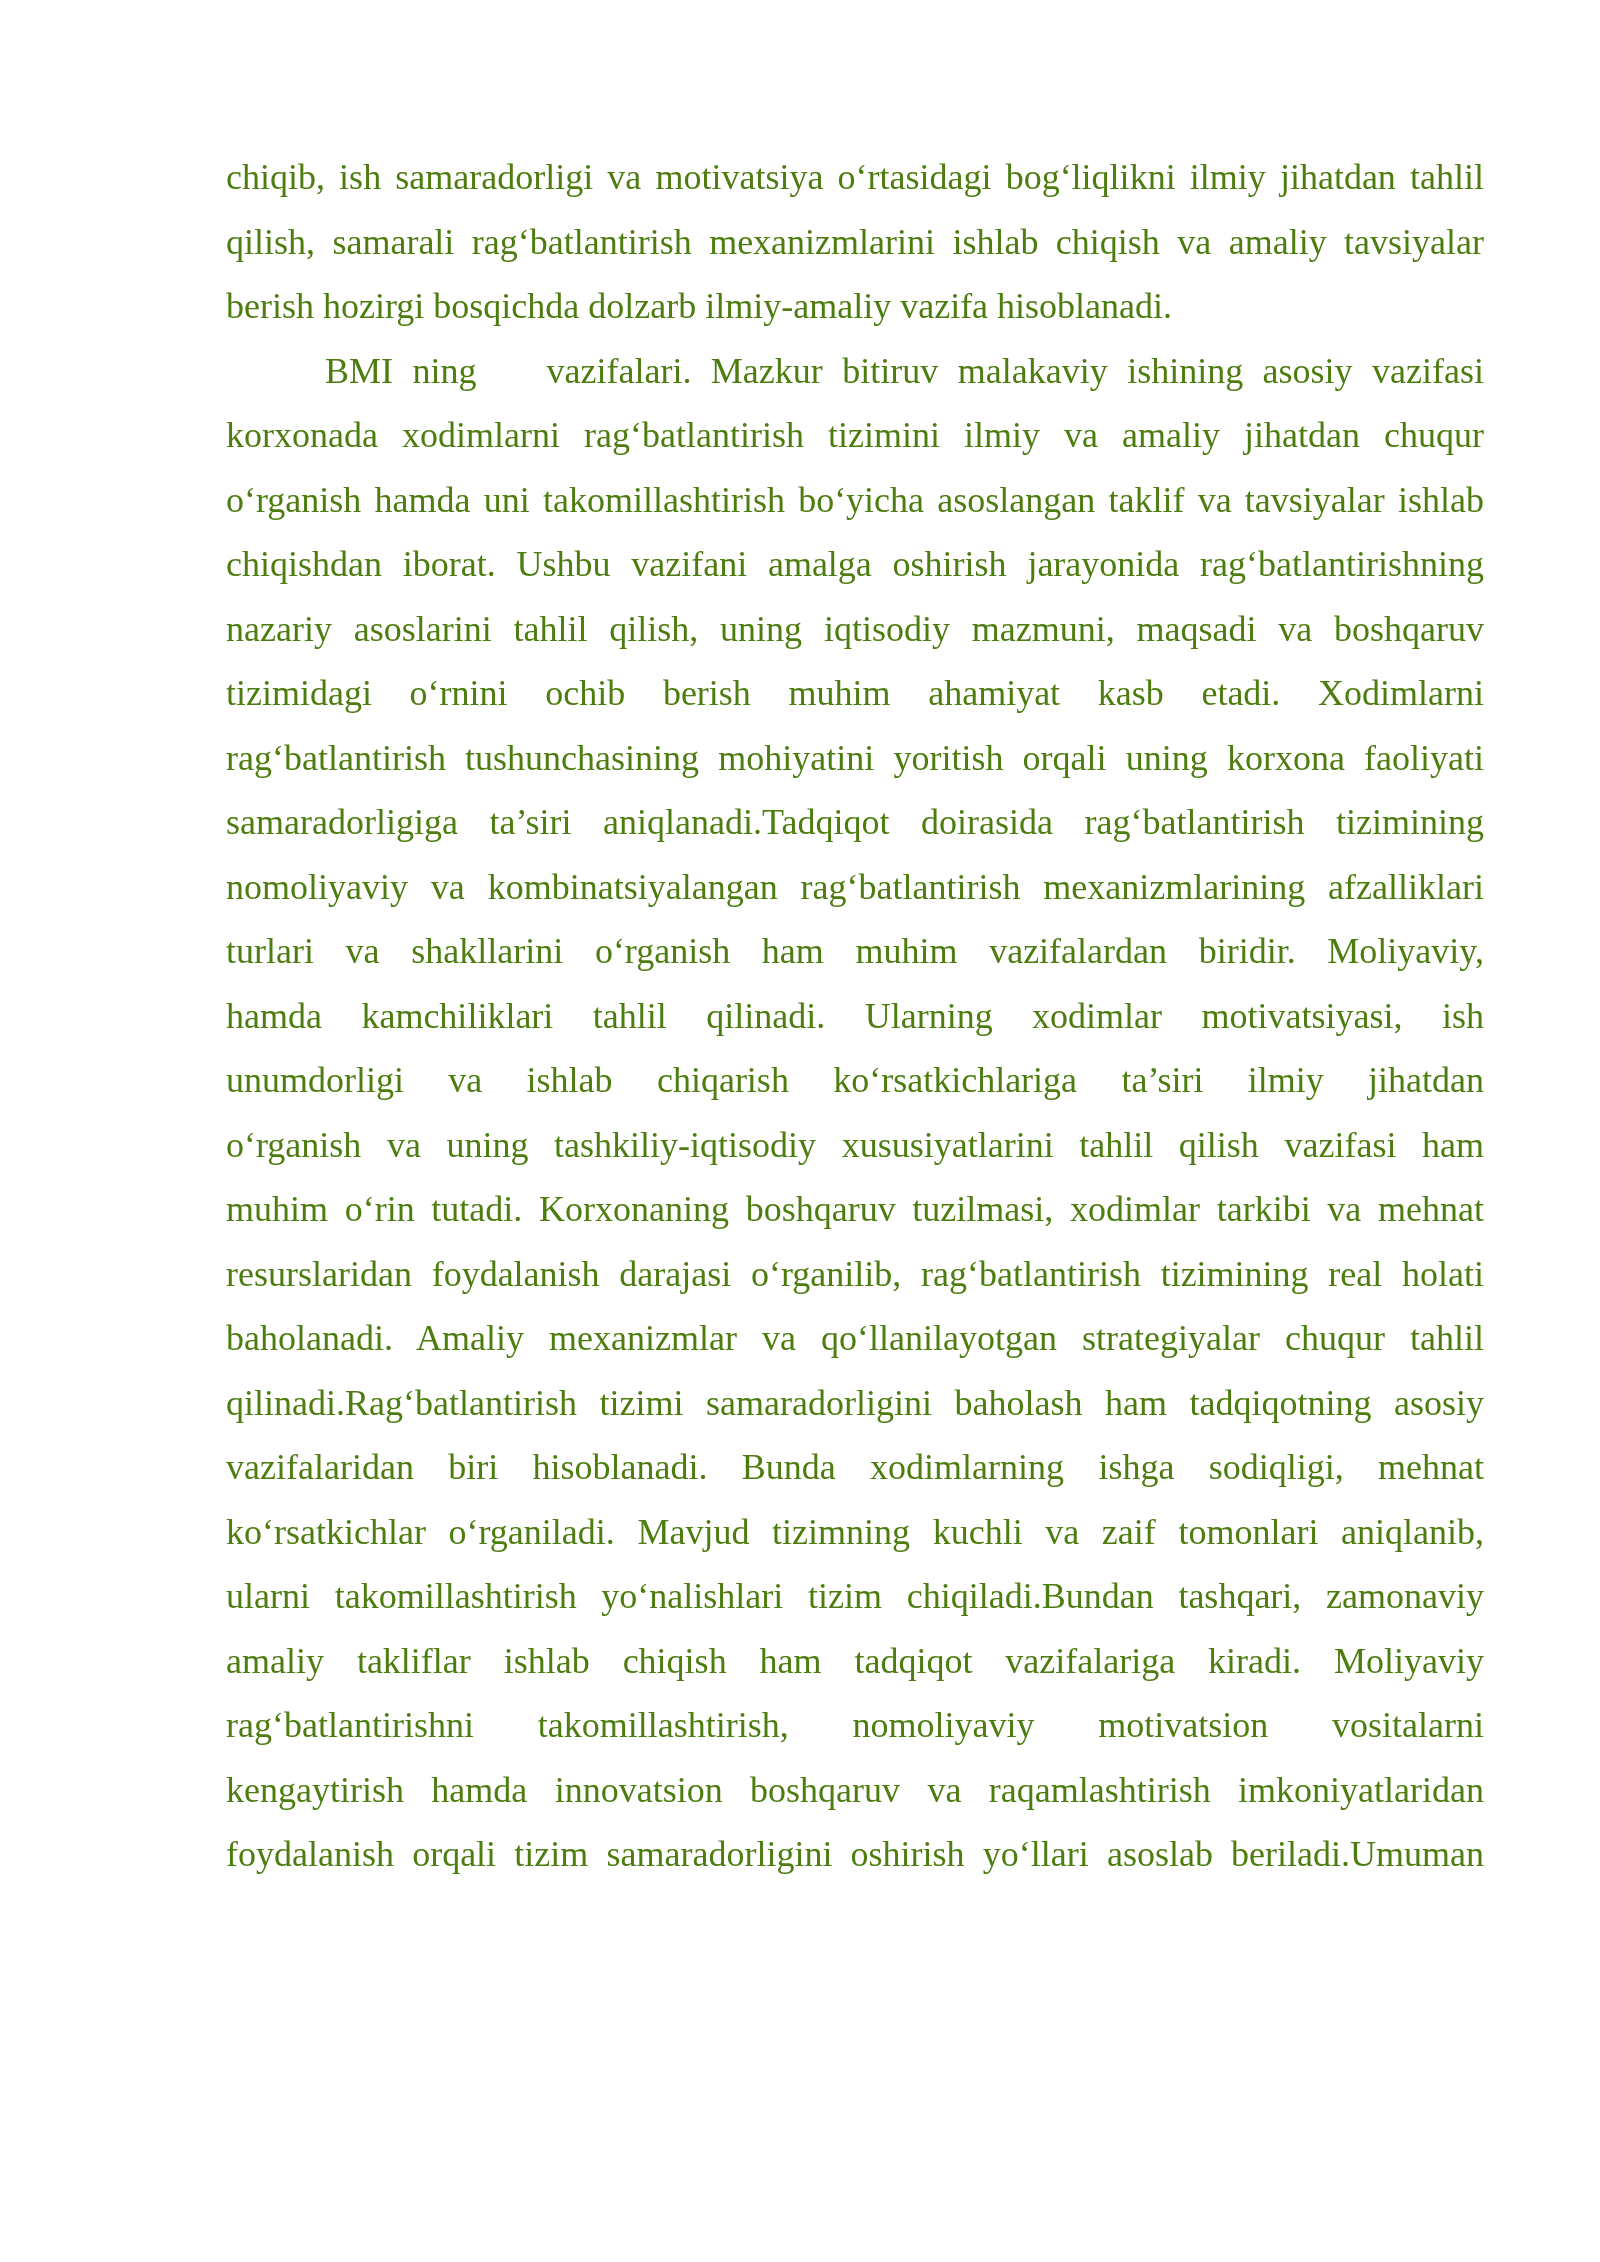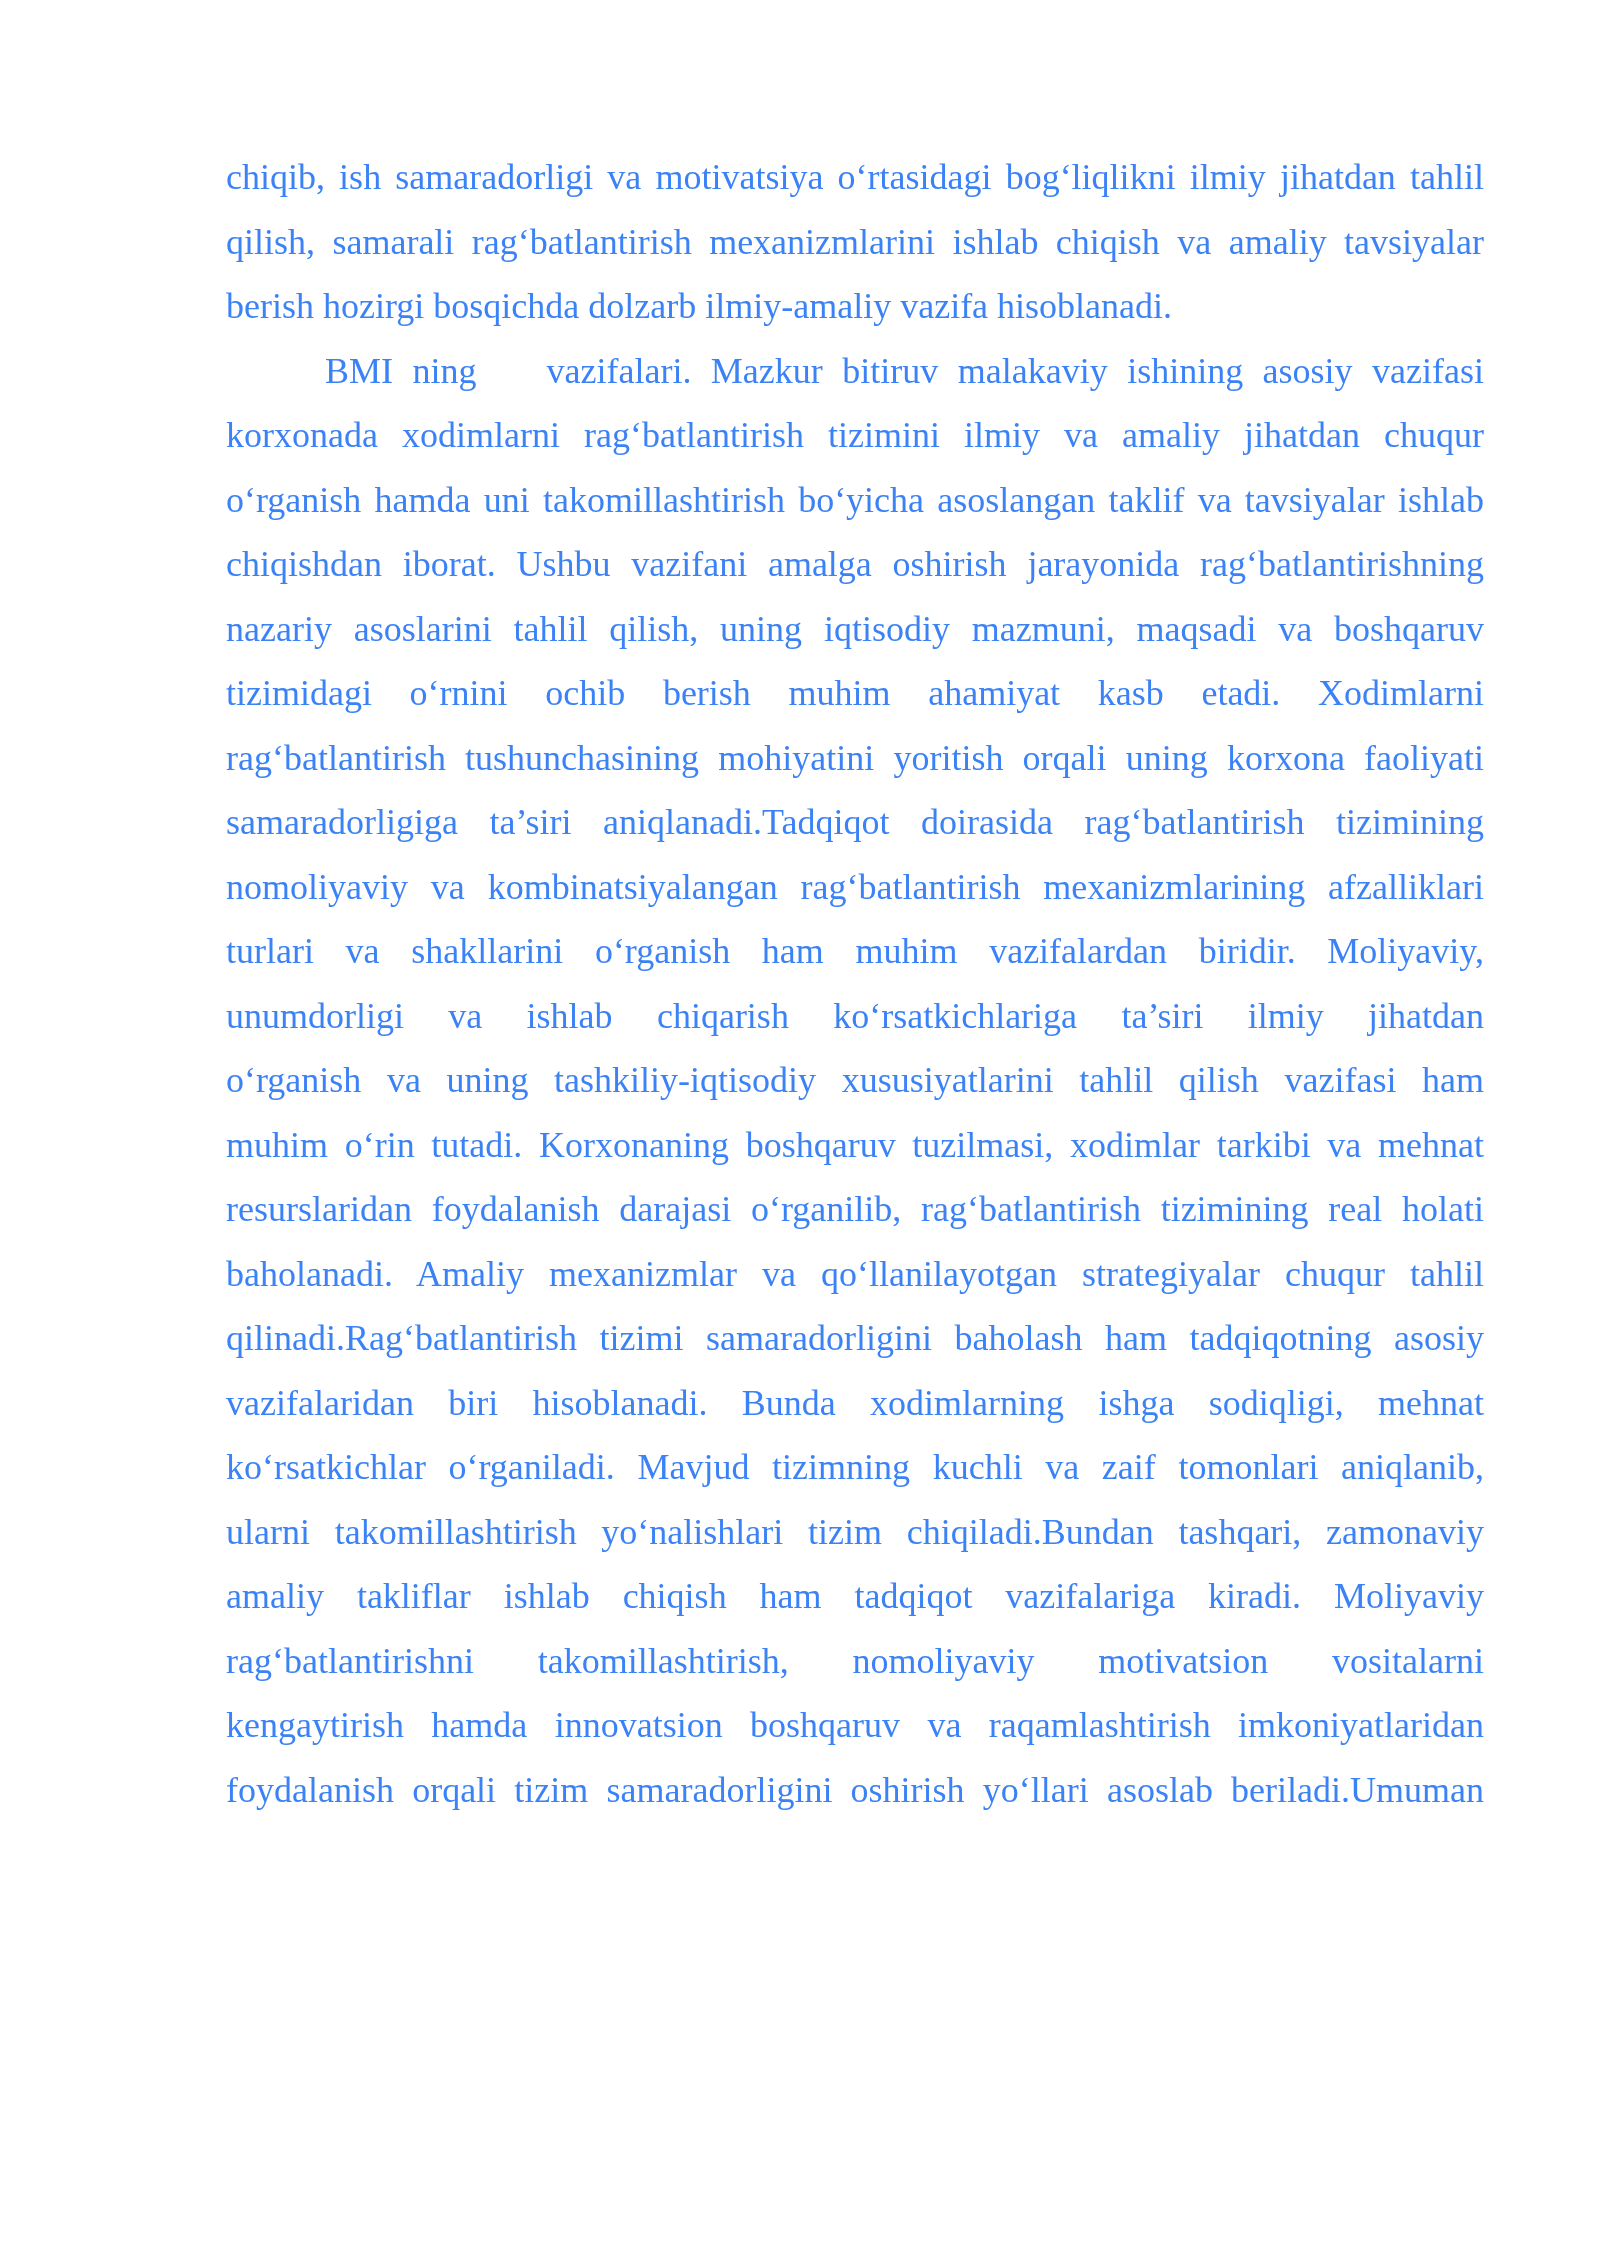--- a/index.html
+++ b/index.html
@@ -3,21 +3,21 @@
 <meta charset="utf-8">
 <style>
   html, body { margin: 0; padding: 0; background: #ffffff; }
   .page {
     position: relative;
     width: 1600px;
     height: 2014px;
     background: #ffffff;
     overflow: hidden;
     font-family: "Liberation Serif", "DejaVu Serif", serif;
-    color: #3b82f6;
+    color: #4d7c0f;
   }
   .text-block {
     position: absolute;
     left: 226px;
     top: 145px;
     width: 1258px;
     font-size: 36px;
     line-height: 64.5px;
   }
   .line {
@@ -52,20 +52,21 @@
       <div class="line"><span class="indent"></span><b>BMI ning</b><span class="tab"></span><b>vazifalari.</b><span> Mazkur bitiruv malakaviy ishining asosiy vazifasi</span></div>
       <div class="line"><span>korxonada xodimlarni rag‘batlantirish tizimini ilmiy va amaliy jihatdan chuqur</span></div>
       <div class="line"><span>o‘rganish hamda uni takomillashtirish bo‘yicha asoslangan taklif va tavsiyalar ishlab</span></div>
       <div class="line"><span>chiqishdan iborat. Ushbu vazifani amalga oshirish jarayonida rag‘batlantirishning</span></div>
       <div class="line"><span>nazariy asoslarini tahlil qilish, uning iqtisodiy mazmuni, maqsadi va boshqaruv</span></div>
       <div class="line"><span>tizimidagi o‘rnini ochib berish muhim ahamiyat kasb etadi. Xodimlarni</span></div>
       <div class="line"><span>rag‘batlantirish tushunchasining mohiyatini yoritish orqali uning korxona faoliyati</span></div>
       <div class="line"><span>samaradorligiga ta’siri aniqlanadi.Tadqiqot doirasida rag‘batlantirish tizimining</span></div>
       <div class="line"><span>nomoliyaviy va kombinatsiyalangan rag‘batlantirish mexanizmlarining afzalliklari</span></div>
       <div class="line"><span>turlari va shakllarini o‘rganish ham muhim vazifalardan biridir. Moliyaviy,</span></div>
+      <div class="line"><span>hamda kamchiliklari tahlil qilinadi. Ularning xodimlar motivatsiyasi, ish</span></div>
       <div class="line"><span>unumdorligi va ishlab chiqarish ko‘rsatkichlariga ta’siri ilmiy jihatdan</span></div>
       <div class="line"><span>o‘rganish va uning tashkiliy-iqtisodiy xususiyatlarini tahlil qilish vazifasi ham</span></div>
       <div class="line"><span>muhim o‘rin tutadi. Korxonaning boshqaruv tuzilmasi, xodimlar tarkibi va mehnat</span></div>
       <div class="line"><span>resurslaridan foydalanish darajasi o‘rganilib, rag‘batlantirish tizimining real holati</span></div>
       <div class="line"><span>baholanadi. Amaliy mexanizmlar va qo‘llanilayotgan strategiyalar chuqur tahlil</span></div>
       <div class="line"><span>qilinadi.Rag‘batlantirish tizimi samaradorligini baholash ham tadqiqotning asosiy</span></div>
       <div class="line"><span>vazifalaridan biri hisoblanadi. Bunda xodimlarning ishga sodiqligi, mehnat</span></div>
       <div class="line"><span>ko‘rsatkichlar o‘rganiladi. Mavjud tizimning kuchli va zaif tomonlari aniqlanib,</span></div>
       <div class="line"><span>ularni takomillashtirish yo‘nalishlari tizim chiqiladi.Bundan tashqari, zamonaviy</span></div>
       <div class="line"><span>amaliy takliflar ishlab chiqish ham tadqiqot vazifalariga kiradi. Moliyaviy</span></div>

